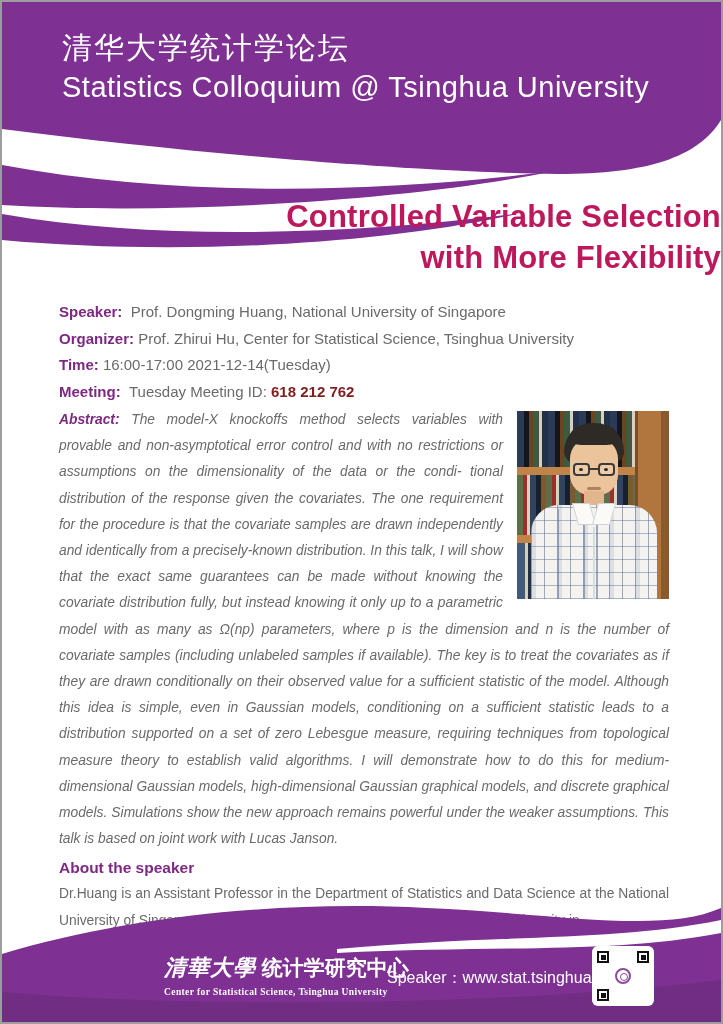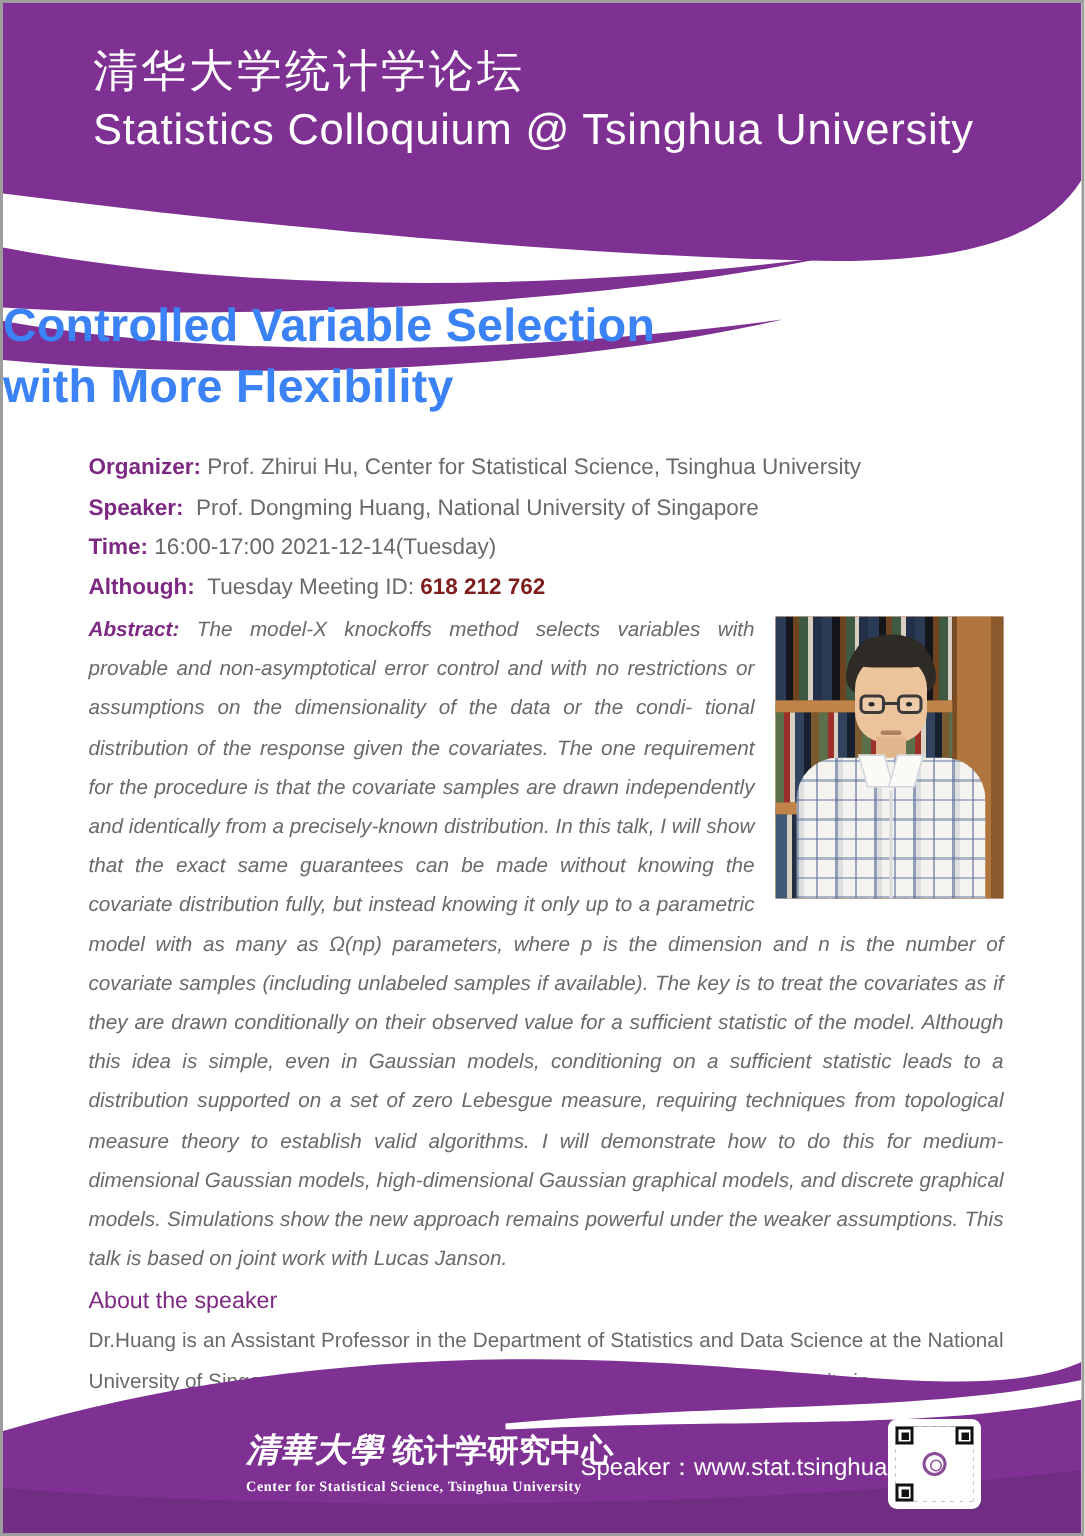--- a/index.html
+++ b/index.html
@@ -14,32 +14,32 @@
 
   
   .header-waves { position:absolute; top:0; left:0; width:719px; height:250px; }
   .header-text { position:absolute; top:26px; left:60px; color:#ffffff; }
   .header-title-zh { font-size:30px; font-weight:400; letter-spacing:2px; line-height:40px; }
   .header-title-en { font-size:29px; font-weight:300; letter-spacing:0.5px; line-height:38px; }
 
   
   .talk-title {
     position:absolute; top:194px; left:0; width:719px;
-    text-align:left; color:#3b82f6; font-weight:700;
+    text-align:right; color:#be185d; font-weight:700;
     font-size:31px; line-height:41px; letter-spacing:0.2px;
   }
 
   
   .content { position:absolute; top:297px; left:57px; width:610px; color:#6a6a6a; }
   .info-line { font-size:15px; line-height:26.5px; }
   .lbl { color:#7d2882; font-weight:700; }
   .strong-dark { color:#7f1d1d; font-weight:700; }
 
   .abstract { font-size:13.8px; line-height:26.2px; text-align:justify; margin-top:2px;font-style:italic; }
-  .about-heading { color:#7d2882; font-weight:400; font-size:15.5px; line-height:26px; margin-top:3px; }
+  .about-heading { color:#7d2882; font-weight:700; font-size:15.5px; line-height:26px; margin-top:3px; }
   .about-text { font-size:13.8px; line-height:26.2px; text-align:justify; }
 
   
   .photo {
     float:right; width:152px; height:188px; margin:4px 0 10px 14px;
     position:relative; overflow:hidden; background:#8a5a33;
   }
   .shelf-row { position:absolute; left:0; width:118px; }
   .row1 { top:0; height:56px;
     background:repeating-linear-gradient(90deg,#2b3a55 0 7px,#14161c 7px 12px,#6e4320 12px 16px,#3e5a43 16px 22px,#d8cfc0 22px 25px,#23304a 25px 31px); }
@@ -126,33 +126,33 @@
   </div>
 
   <div class="talk-title">
     <div>Controlled Variable Selection</div>
     <div>with More Flexibility</div>
   </div>
 
   <div class="content">
 
     <div class="info-line">
+      <span class="lbl">Speaker:</span>
+      &nbsp;<span>Prof. Dongming Huang, National University of Singapore</span>
+    </div>
+    <div class="info-line">
       <span class="lbl">Organizer:</span>
       <span>Prof. Zhirui Hu, Center for Statistical Science, Tsinghua University</span>
     </div>
     <div class="info-line">
-      <span class="lbl">Speaker:</span>
-      &nbsp;<span>Prof. Dongming Huang, National University of Singapore</span>
-    </div>
-    <div class="info-line">
       <span class="lbl">Time:</span>
       <span>16:00-17:00 2021-12-14(Tuesday)</span>
     </div>
     <div class="info-line">
-      <span class="lbl">Although:</span>
+      <span class="lbl">Meeting:</span>
       &nbsp;<span>Tuesday Meeting ID: </span><span class="strong-dark">618 212 762</span>
     </div>
 
     <div class="abstract">
       
       <span class="photo" aria-hidden="true">
         <span class="shelf-row row1"></span>
         <span class="shelf-board board1"></span>
         <span class="shelf-row row2"></span>
         <span class="shelf-board board2"></span>

